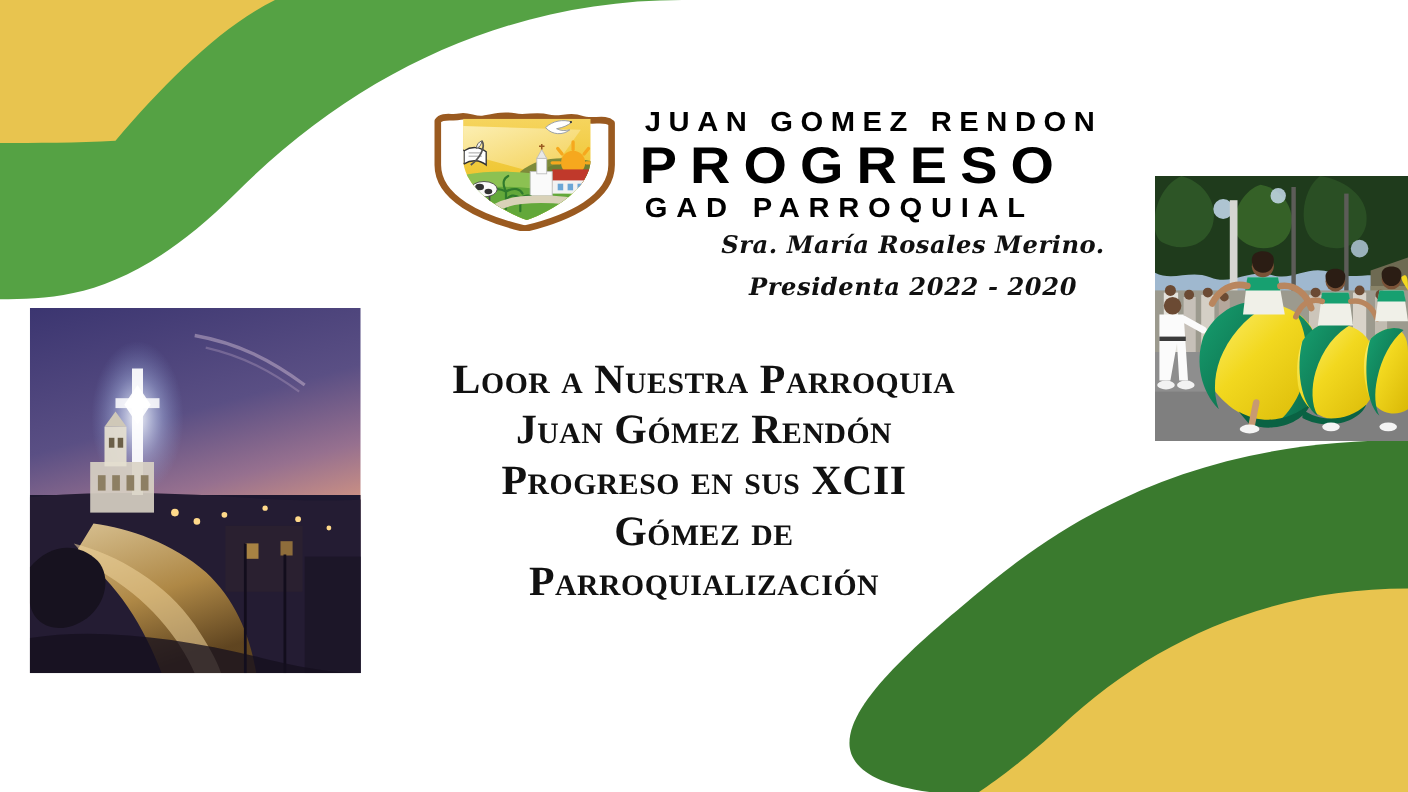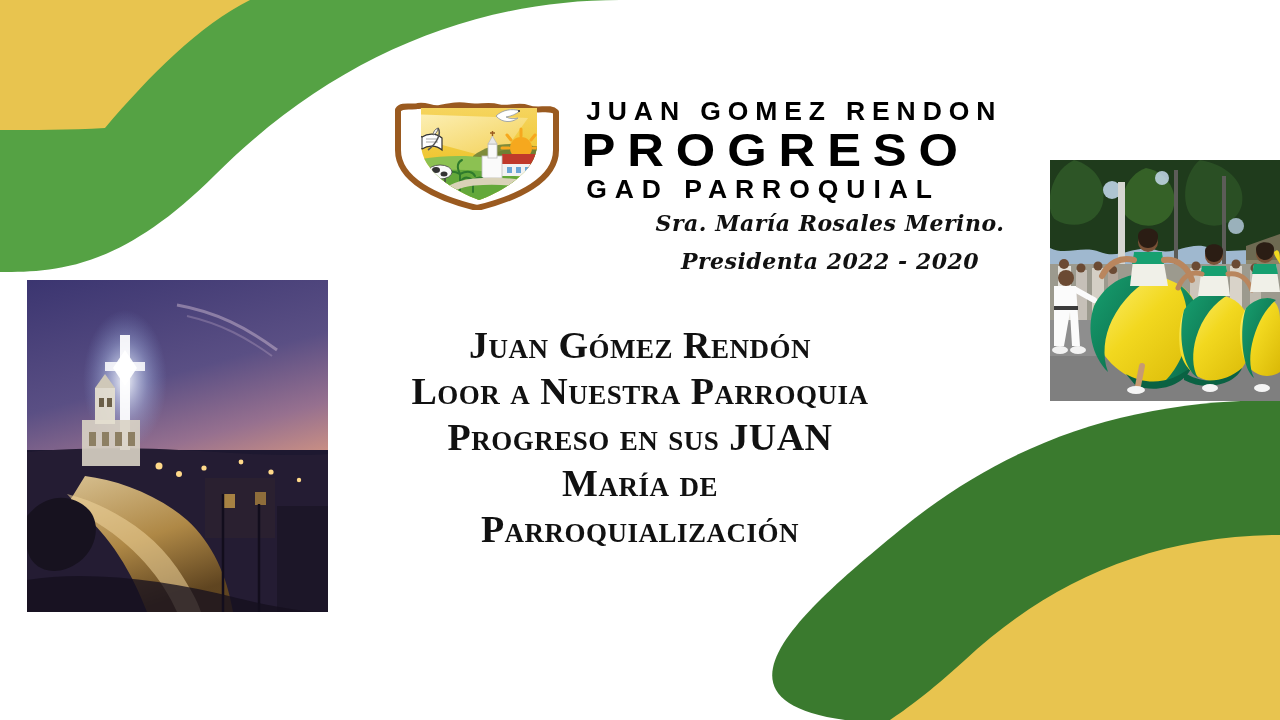--- a/index.html
+++ b/index.html
@@ -252,24 +252,24 @@
     <div class="brand-line2">PROGRESO</div>
     <div class="brand-line3">GAD PARROQUIAL</div>
   </div>
 
   <div class="president">
     <div class="president-line">Sra. María Rosales Merino.</div>
     <div class="president-line">Presidenta 2022 - 2020</div>
   </div>
 
   <div class="headline">
+    <div class="headline-line">Loor a Nuestra Parroquia</div>
     <div class="headline-line">Juan Gómez Rendón</div>
-    <div class="headline-line">Loor a Nuestra Parroquia</div>
-    <div class="headline-line">Progreso en sus  JUAN</div>
-    <div class="headline-line">María de</div>
+    <div class="headline-line">Progreso en sus  XCII</div>
+    <div class="headline-line">Gómez de</div>
     <div class="headline-line">Parroquialización</div>
   </div>
 
   <div class="photo photo-town">
     <svg viewBox="0 0 301 332" preserveAspectRatio="none">
       <defs>
         <linearGradient id="skyGrad" x1="0" y1="0" x2="0.25" y2="1">
           <stop offset="0%" stop-color="#3b3570"></stop>
           <stop offset="38%" stop-color="#5a4f84"></stop>
           <stop offset="58%" stop-color="#96708f"></stop>

